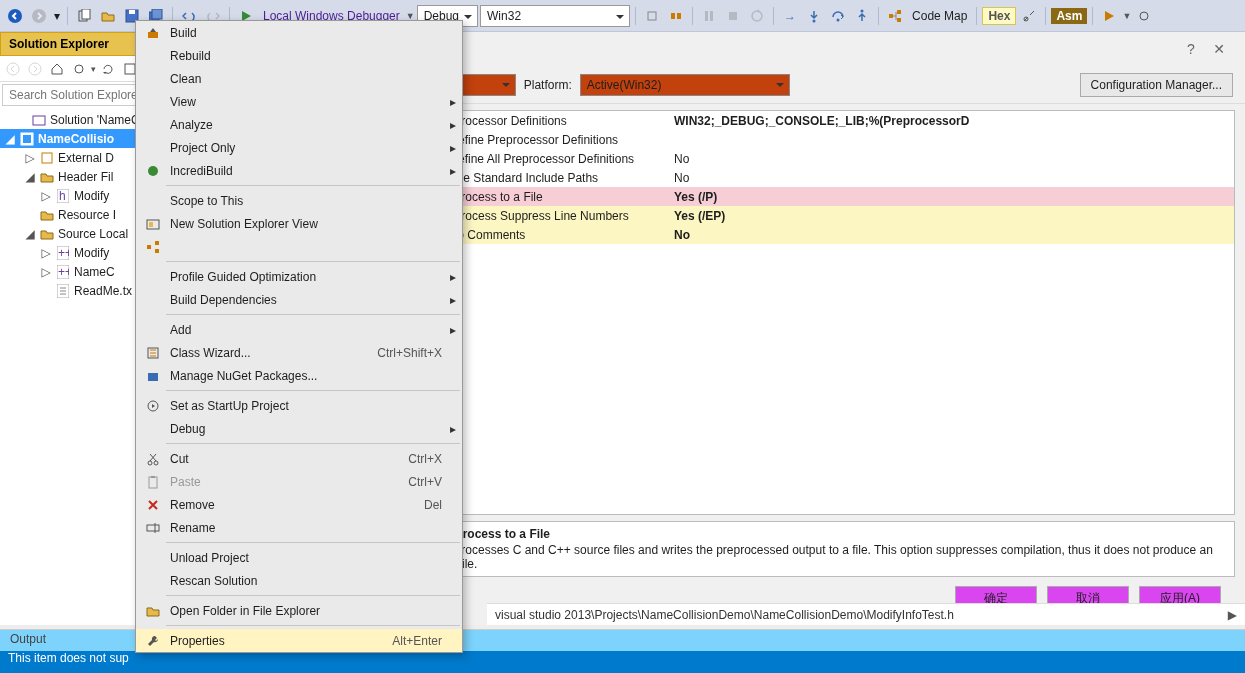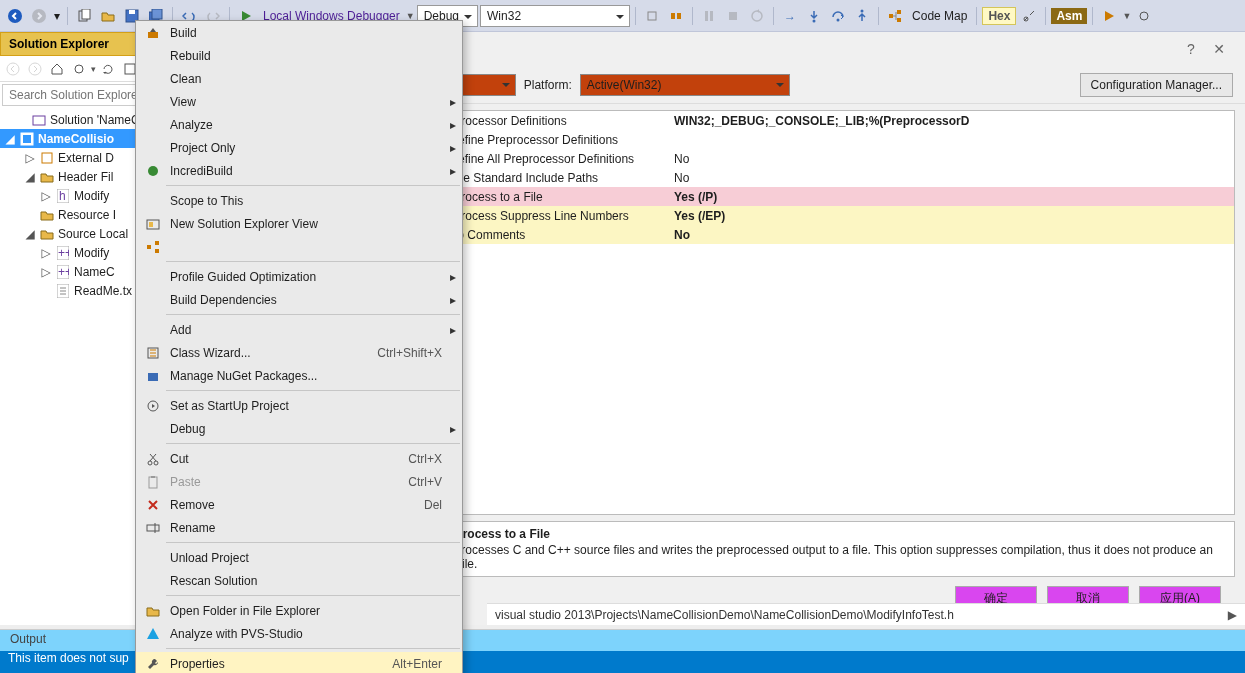--- a/index.html
+++ b/index.html
@@ -695,28 +695,20 @@
     </div>
     <div class="ctx-sep"></div>
     <div class="ctx-row">
       <span class="ctx-icn">
         <svg width="14" height="14">
           <path d="M1 4h5l1 2h6v6H1z" fill="#e8b84a" stroke="#8a6d1a"></path>
         </svg>
       </span>
       <span class="ctx-lbl">Open Folder in File Explorer</span>
     </div>
-    <div class="ctx-row">
-      <span class="ctx-icn">
-        <svg width="14" height="14">
-          <path d="M7 1l6 11H1z" fill="#1ba1e2"></path>
-        </svg>
-      </span>
-      <span class="ctx-lbl">Analyze with PVS-Studio</span>
-    </div>
     <div class="ctx-sep"></div>
     <div class="ctx-row hl">
       <span class="ctx-icn">
         <svg width="14" height="14">
           <path d="M9 2a3 3 0 0 0-3 4L2 10l2 2 4-4a3 3 0 0 0 4-3l-2 2-1-1 2-2z" fill="#555"></path>
         </svg>
       </span>
       <span class="ctx-lbl">Properties</span>
       <span class="ctx-sc">Alt+Enter</span>
     </div>

